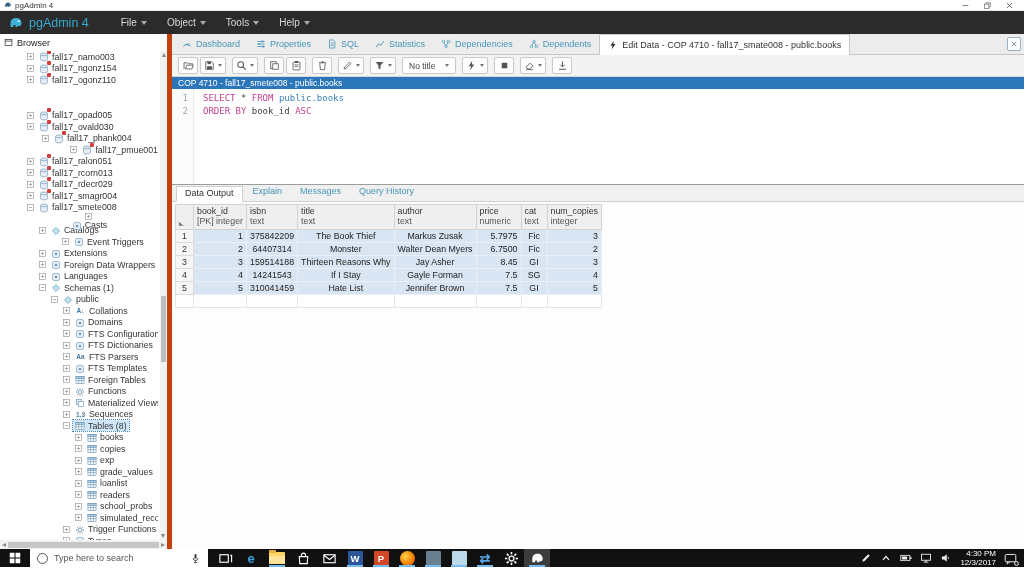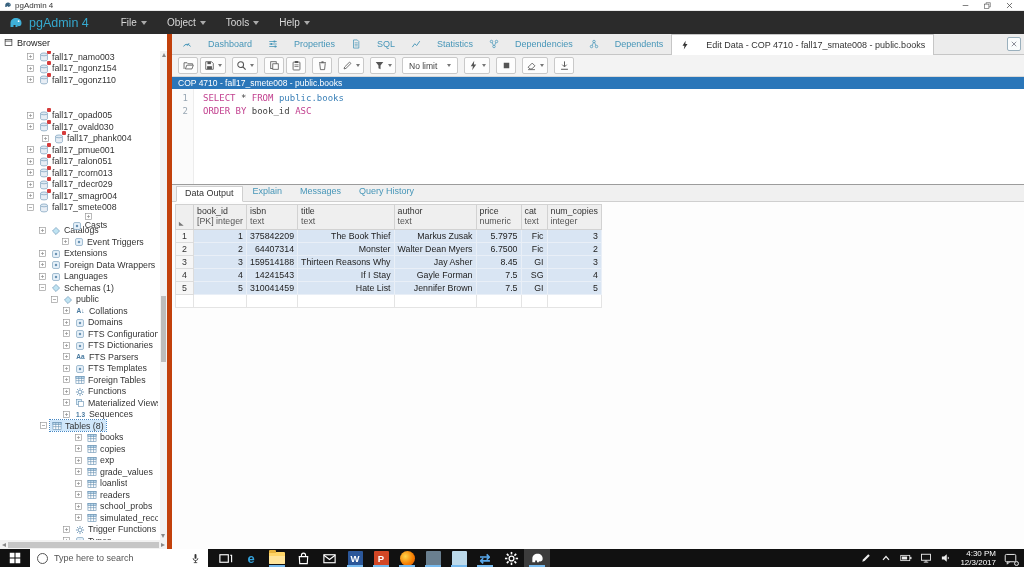--- a/index.html
+++ b/index.html
@@ -43,21 +43,21 @@
 #vthumb{position:absolute;top:245px;height:66px;left:1px;width:5px;background:#bdbdbd}
 #hscroll{position:absolute;left:0;right:0;bottom:0;height:9px;background:#f2f2f2;display:flex;align-items:center;padding:0 2px}
 .harrow{width:0;height:0;flex:none;border-top:2.5px solid transparent;border-bottom:2.5px solid transparent}
 .harrow.left{border-right:4px solid #888}
 .harrow.right{border-left:4px solid #888}
 #hthumb{flex:1;height:6px;background:#c6c6c6;margin:0 2px}
 
 
 #main{flex:1;display:flex;flex-direction:column;min-width:0}
 #objtabs{height:21px;background:#ececec;border-bottom:1px solid #c6c6c6;display:flex;align-items:flex-end;padding-left:2px;position:relative;flex:none}
-.objtab{display:flex;align-items:center;gap:16px;font-size:9px;color:#4796b8;padding:0 8px;height:20px;white-space:nowrap}
+.objtab{display:flex;align-items:center;gap:4px;font-size:9px;color:#4796b8;padding:0 8px;height:20px;white-space:nowrap}
 .objtab.active{background:#fff;border:1px solid #c6c6c6;border-bottom:none;color:#333;height:21px;margin-bottom:-1px}
 #tabs-close{position:absolute;right:3px;top:3px;width:14px;height:14px;border:1px solid #9ab0bd;border-radius:2px;background:#fafcfd;display:flex;align-items:center;justify-content:center;color:#556}
 
 #qtoolbar{height:22px;background:#f3f3f3;border-bottom:1px solid #d8d8d8;display:flex;align-items:center;padding:0 6px;gap:6px;flex:none}
 .tbgroup{display:flex;gap:2px}
 .tbtn{height:17px;min-width:20px;padding:0 3px;background:#fdfdfd;border:1px solid #c9c9c9;border-radius:2px;display:flex;align-items:center;justify-content:center;gap:3px;color:#555}
 .tb-caret{width:0;height:0;border-left:2.5px solid transparent;border-right:2.5px solid transparent;border-top:3.5px solid #777}
 .tb-limit{height:17px;background:#fff;border:1px solid #c9c9c9;border-radius:2px;font-size:8.5px;color:#444;display:flex;align-items:center;gap:10px;padding:0 6px}
 
 #connbar{height:12px;background:#2a76b9;color:#fff;font-size:8.5px;line-height:12px;padding-left:6px;flex:none}
@@ -73,21 +73,21 @@
 #outtabs{height:17px;background:#f0f0f0;border-bottom:1px solid #cfcfcf;display:flex;align-items:flex-end;padding-left:4px;gap:2px;flex:none}
 .outtab{font-size:9px;color:#4796b8;padding:1px 8px;height:16px;white-space:nowrap}
 .outtab.active{background:#fff;border:1px solid #cfcfcf;border-bottom:1px solid #fff;margin-bottom:-1px;color:#333}
 #gridarea{flex:1;padding:2px 0 0 3px;background:#fdfdfd;overflow:hidden}
 table.grid{border-collapse:collapse;font-size:8.8px;table-layout:fixed}
 .grid th{background:#efefef;border:1px solid #d2d2d2;font-weight:normal;color:#333;text-align:left;padding:1px 3px;vertical-align:top;line-height:10px;height:25px;position:relative;overflow:hidden;white-space:nowrap}
 .grid th .ctype{color:#555}
 .grid td{border:1px solid #e9eff7;background:#d9e5f3;height:13px;padding:0 3px;color:#222;overflow:hidden;white-space:nowrap}
 .grid td.rownum{background:#f6f6f6;border:1px solid #dcdcdc;color:#333;text-align:center}
 .grid tr.emptyrow td{background:#fff;border:1px solid #e4e4e4}
-.al-r{text-align:right}.al-l{text-align:right}
+.al-r{text-align:right}.al-l{text-align:center}
 .cornersvg{position:absolute;left:2px;bottom:2px;color:#777}
 
 
 #taskbar{height:18px;background:#111;display:flex;align-items:stretch;color:#fff}
 .tb-start{width:30px;display:flex;align-items:center;justify-content:center;color:#fff}
 .tb-search{width:178px;background:#fff;display:flex;align-items:center;gap:6px;padding:0 7px}
 .ring{width:11px;height:11px;border:1.5px solid #555;border-radius:50%;flex:none}
 .stext{font-size:9px;color:#555;flex:1;white-space:nowrap;overflow:hidden}
 .tb-apps{display:flex;margin-left:4px}
 .tb-app{width:26px;display:flex;align-items:center;justify-content:center;position:relative}
@@ -455,21 +455,21 @@
           <svg class="ic texp" width="7" height="7">
             <use href="#sym-plusbox" xlink:href="#sym-plusbox"></use>
           </svg>
           <span class="core">
             <span class="ticon"><svg class="ic" width="10" height="10">
                 <use href="#sym-db" xlink:href="#sym-db"></use>
               </svg><span class="badge"></span></span>
             <span class="tlabel">fall17_phank004</span>
           </span>
         </div>
-        <div class="titem" style="padding-left: 27px;">
+        <div class="titem" style="padding-left: 27px; justify-content: flex-end;">
           <svg class="ic texp" width="7" height="7">
             <use href="#sym-plusbox" xlink:href="#sym-plusbox"></use>
           </svg>
           <span class="core">
             <span class="ticon"><svg class="ic" width="10" height="10">
                 <use href="#sym-db" xlink:href="#sym-db"></use>
               </svg><span class="badge"></span></span>
             <span class="tlabel">fall17_pmue001</span>
           </span>
         </div>
@@ -713,21 +713,21 @@
         </div>
         <div class="titem" style="padding-left: 63px;">
           <svg class="ic texp" width="7" height="7">
             <use href="#sym-plusbox" xlink:href="#sym-plusbox"></use>
           </svg>
           <span class="core">
             <span class="ticon-text">1.3</span>
             <span class="tlabel">Sequences</span>
           </span>
         </div>
-        <div class="titem selected" style="padding-left: 40px;">
+        <div class="titem selected" style="padding-left: 63px;">
           <svg class="ic texp" width="7" height="7">
             <use href="#sym-minusbox" xlink:href="#sym-minusbox"></use>
           </svg>
           <span class="core">
             <span class="ticon"><svg class="ic" width="10" height="10">
                 <use href="#sym-grid" xlink:href="#sym-grid"></use>
               </svg></span>
             <span class="tlabel">Tables (8)</span>
           </span>
         </div>
@@ -970,21 +970,21 @@
         <div class="tbgroup">
           <button class="tbtn">
             <svg class="ic" width="11" height="11">
               <use href="#sym-funnel" xlink:href="#sym-funnel"></use>
             </svg>
             <span class="tb-caret"></span>
           </button>
         </div>
         <div class="tbgroup">
           <div class="tb-limit">
-            <span>No limit</span>
+            <span>No title</span>
             <span class="tb-caret"></span>
           </div>
         </div>
         <div class="tbgroup">
           <button class="tbtn">
             <svg class="ic" width="11" height="11">
               <use href="#sym-bolt" xlink:href="#sym-bolt"></use>
             </svg>
             <span class="tb-caret"></span>
           </button>

